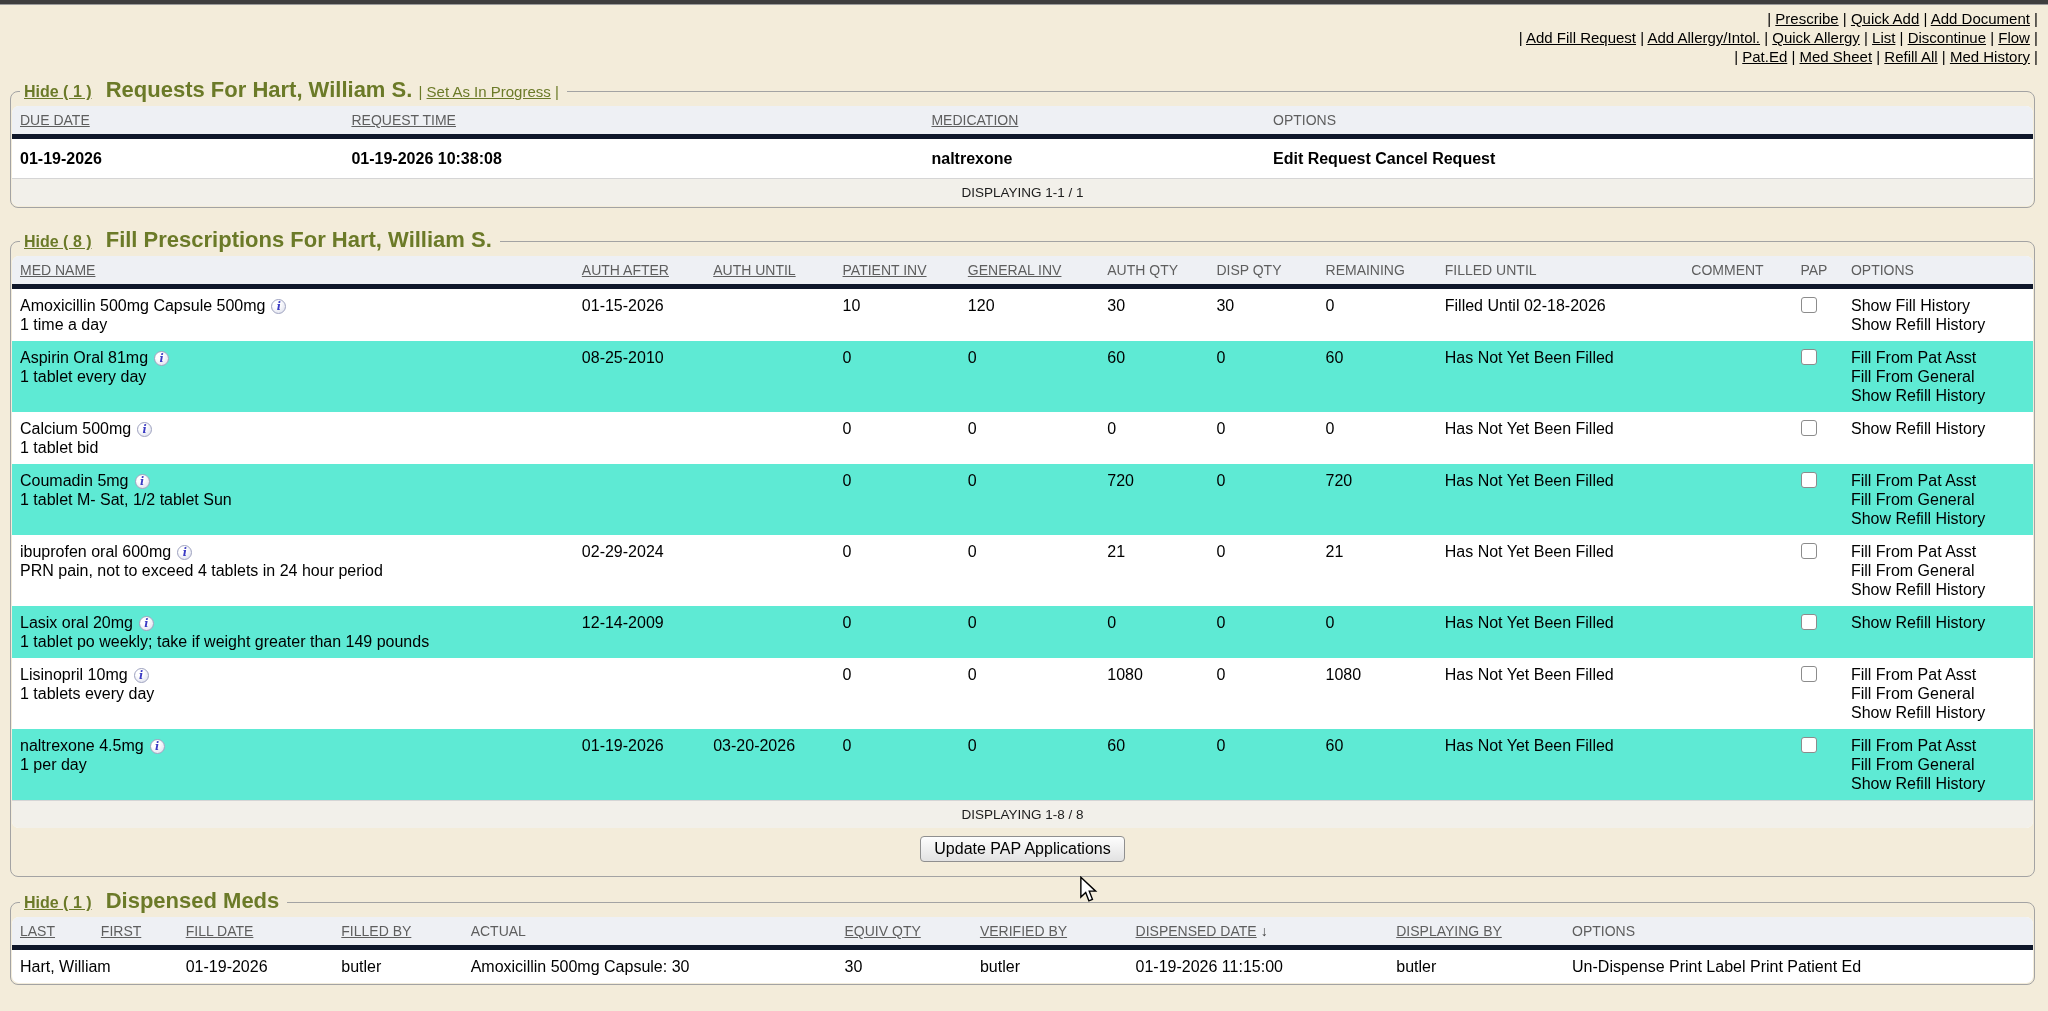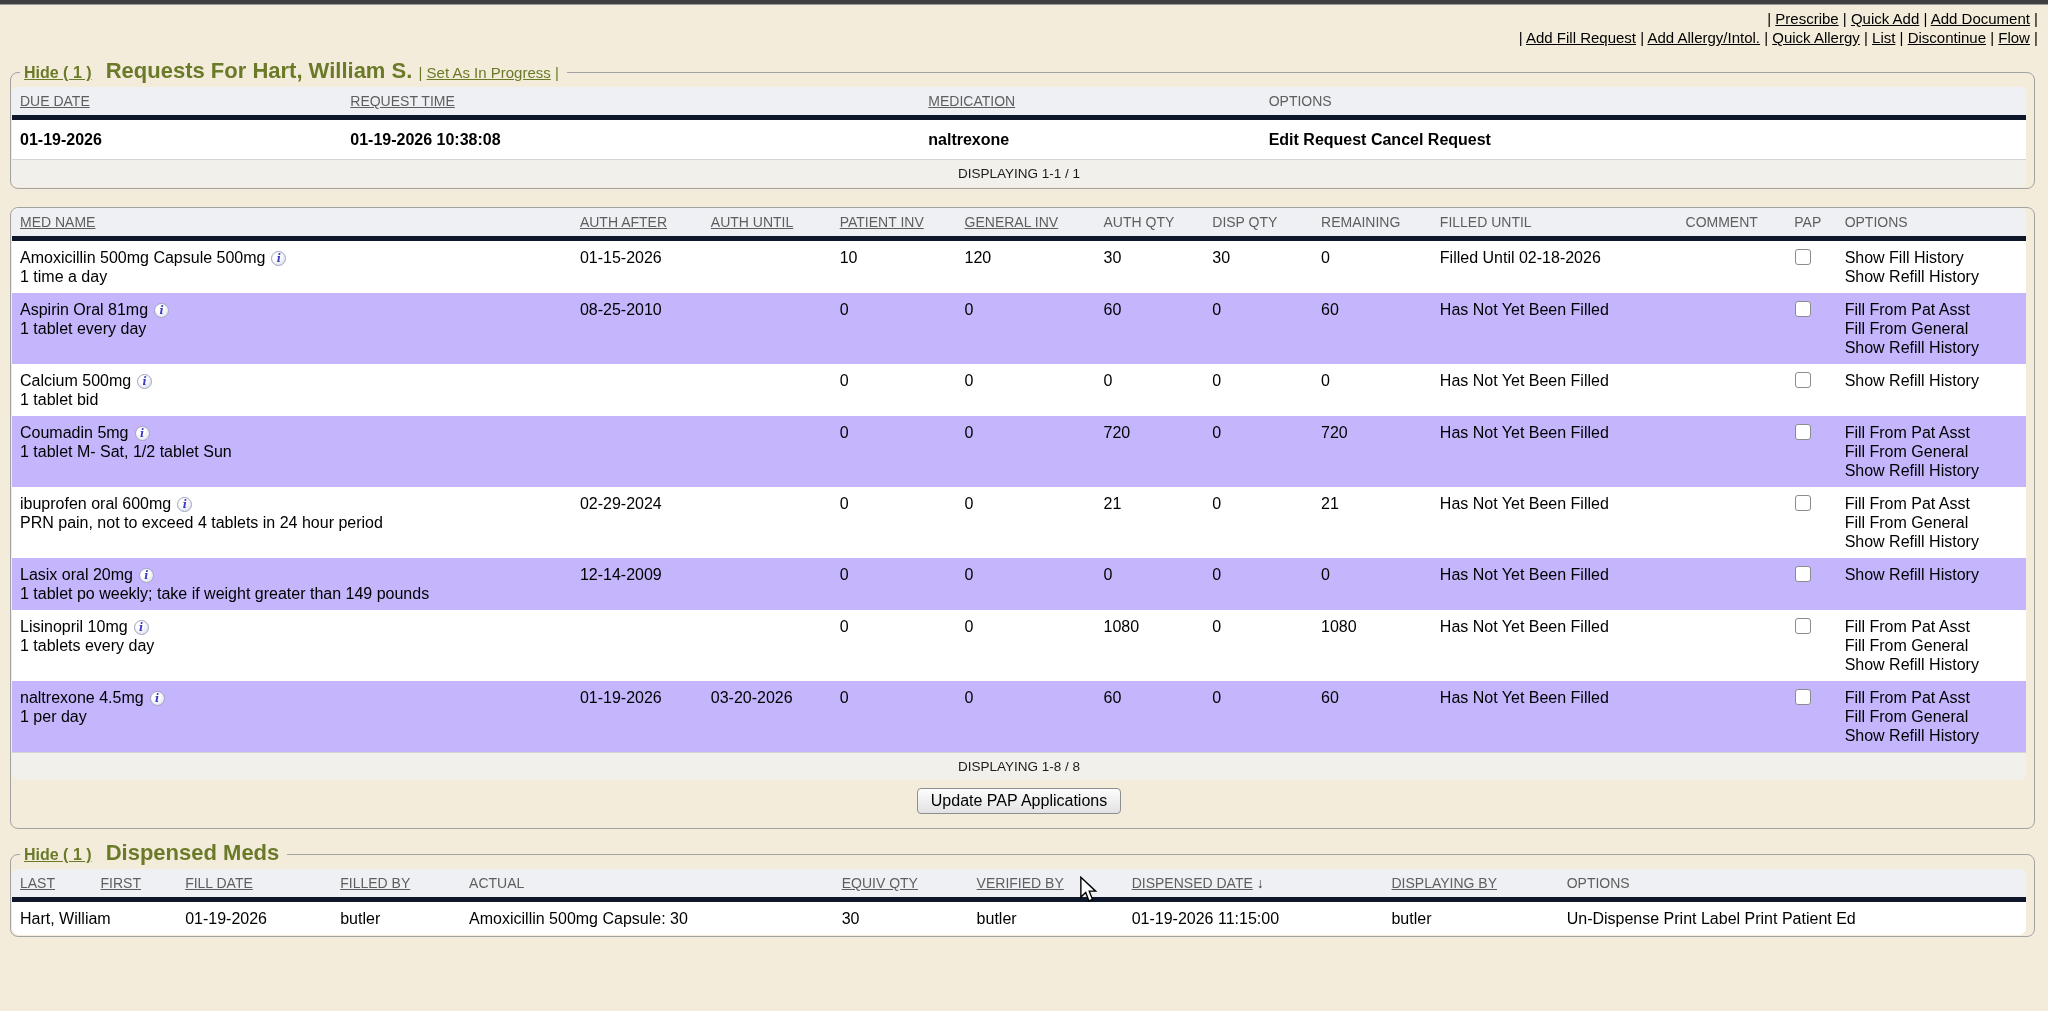--- a/index.html
+++ b/index.html
@@ -13,40 +13,40 @@
 
   
   .quick-links { text-align:right; padding:4px 10px 0 0; font-size:15px; line-height:19px; }
   .nav-row { white-space:nowrap;text-align:right; }
   .qlink { text-decoration:underline; cursor:pointer; }
   .qsep { text-decoration:none; }
 
   
   fieldset.section {
     margin:10px 13px 0 10px; border:1px solid #a3a3a3; border-radius:8px;
-    padding:0 8px 1px 1px; min-width:0; background:transparent;
+    padding:0 1px 1px 1px; min-width:0; background:transparent;
   }
   legend.section-legend {
     margin-left:8px; padding:0 8px 0 4px; color:#6b7a28;
     font-size:22px; font-weight:bold; line-height:28px; white-space:nowrap;
   }
   .hide-link { font-size:16px; font-weight:bold; text-decoration:underline; color:#6b7a28; margin-right:8px; cursor:pointer; }
   .legend-action { font-size:15px; font-weight:normal; color:#6b7a28; }
   .legend-action .action-link { text-decoration:underline; cursor:pointer; }
 
   .tbl-wrap { border-radius:7px; overflow:hidden; background:#fff; }
   table.data { width:100%; border-collapse:collapse; table-layout:fixed; background:#fff; font-size:16px; }
   thead th {
     background:#eef0f4; color:#5e5e5e; font-weight:normal; font-size:14px;
     text-align:left; padding:6px 8px; border-bottom:5px solid #0f172a; white-space:nowrap; overflow:visible;
   }
   thead th .col-label.sortable { text-decoration:underline; cursor:pointer; }
   .sort-icon { margin-left:4px; color:#3c3c3c; font-size:14px; font-weight:bold; }
   tbody td { padding:7px 8px; vertical-align:top; line-height:19px; overflow:visible; white-space:normal; }
-  tr.alt { background:#c4b5fd; }
+  tr.alt { background:#5eead4; }
   tfoot td {
     background:#f2f0ea; border-top:1px solid #d5d5d5; text-align:center;
     font-size:13.5px; color:#1c1c1c; padding:6px 4px;
   }
   .req-row td { font-weight:bold; border-bottom:0; white-space:nowrap; padding:10px 8px; }
   .nowrap { white-space:nowrap; }
 
   .med-line { white-space:nowrap; }
   .info-icon {
     display:inline-block; width:15px; height:15px; margin-left:6px; vertical-align:1px;
@@ -75,20 +75,21 @@
   .mouse-cursor { position:absolute; left:1078px; top:876px; width:21px; height:28px; }
 </style>
 </head>
 <body>
 
 <div class="topbar"></div>
 
 <div class="quick-links">
     <div class="nav-row"><span class="qsep">| </span><span class="qlink">Prescribe</span><span class="qsep"> | </span><span class="qlink">Quick Add</span><span class="qsep"> | </span><span class="qlink">Add Document</span><span class="qsep"> |</span></div>
     <div class="nav-row"><span class="qsep">| </span><span class="qlink">Add Fill Request</span><span class="qsep"> | </span><span class="qlink">Add Allergy/Intol.</span><span class="qsep"> | </span><span class="qlink">Quick Allergy</span><span class="qsep"> | </span><span class="qlink">List</span><span class="qsep"> | </span><span class="qlink">Discontinue</span><span class="qsep"> | </span><span class="qlink">Flow</span><span class="qsep"> |</span></div>
+    <div class="nav-row"><span class="qsep">| </span><span class="qlink">Pat.Ed</span><span class="qsep"> | </span><span class="qlink">Med Sheet</span><span class="qsep"> | </span><span class="qlink">Refill All</span><span class="qsep"> | </span><span class="qlink">Med History</span><span class="qsep"> |</span></div>
   </div>
 
 <fieldset class="section">
   <legend class="section-legend">
     <span class="hide-link">Hide ( 1 )</span>
     <span>Requests For Hart, William S.</span>
     <span class="legend-action">
       <span class="pipe">| </span><span class="action-link">Set As In Progress</span><span class="pipe"> |</span>
     </span>
   </legend>
@@ -122,20 +123,24 @@
           </tr>
         </tfoot>
     </table>
   </div>
 </fieldset>
 
 <div class="side-links">
 </div>
 
 <fieldset class="section">
+  <legend class="section-legend">
+    <span class="hide-link">Hide ( 8 )</span>
+    <span>Fill Prescriptions For Hart, William S.</span>
+  </legend>
   <div class="tbl-wrap">
     <table class="data" id="fill-table">
       <colgroup>
           <col style="width: 27.8%;">
           <col style="width: 6.5%;">
           <col style="width: 6.4%;">
           <col style="width: 6.2%;">
           <col style="width: 6.9%;">
           <col style="width: 5.4%;">
           <col style="width: 5.4%;">

